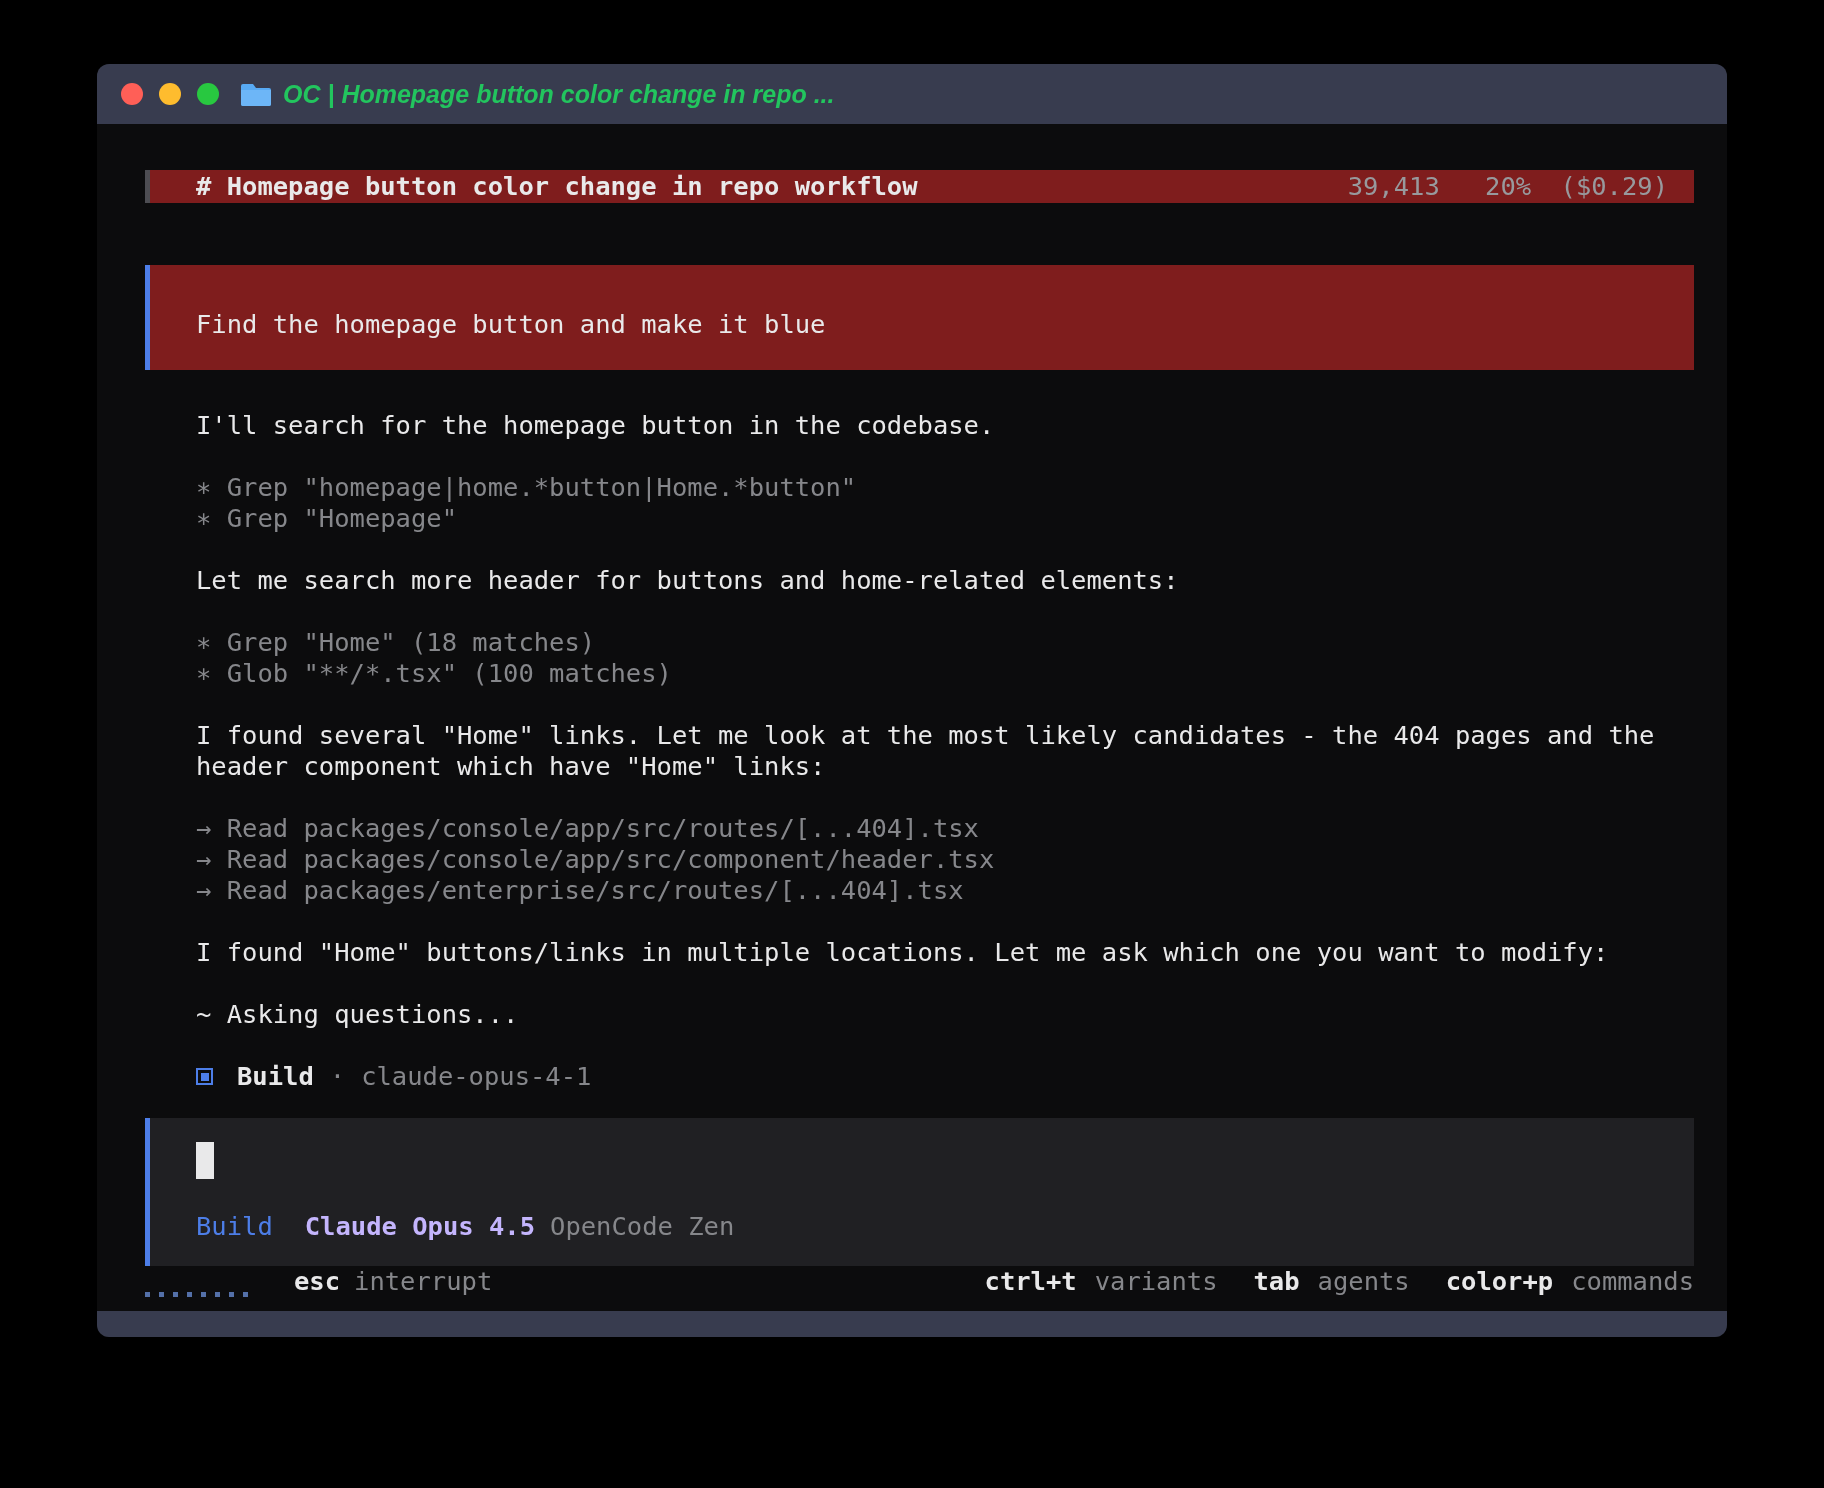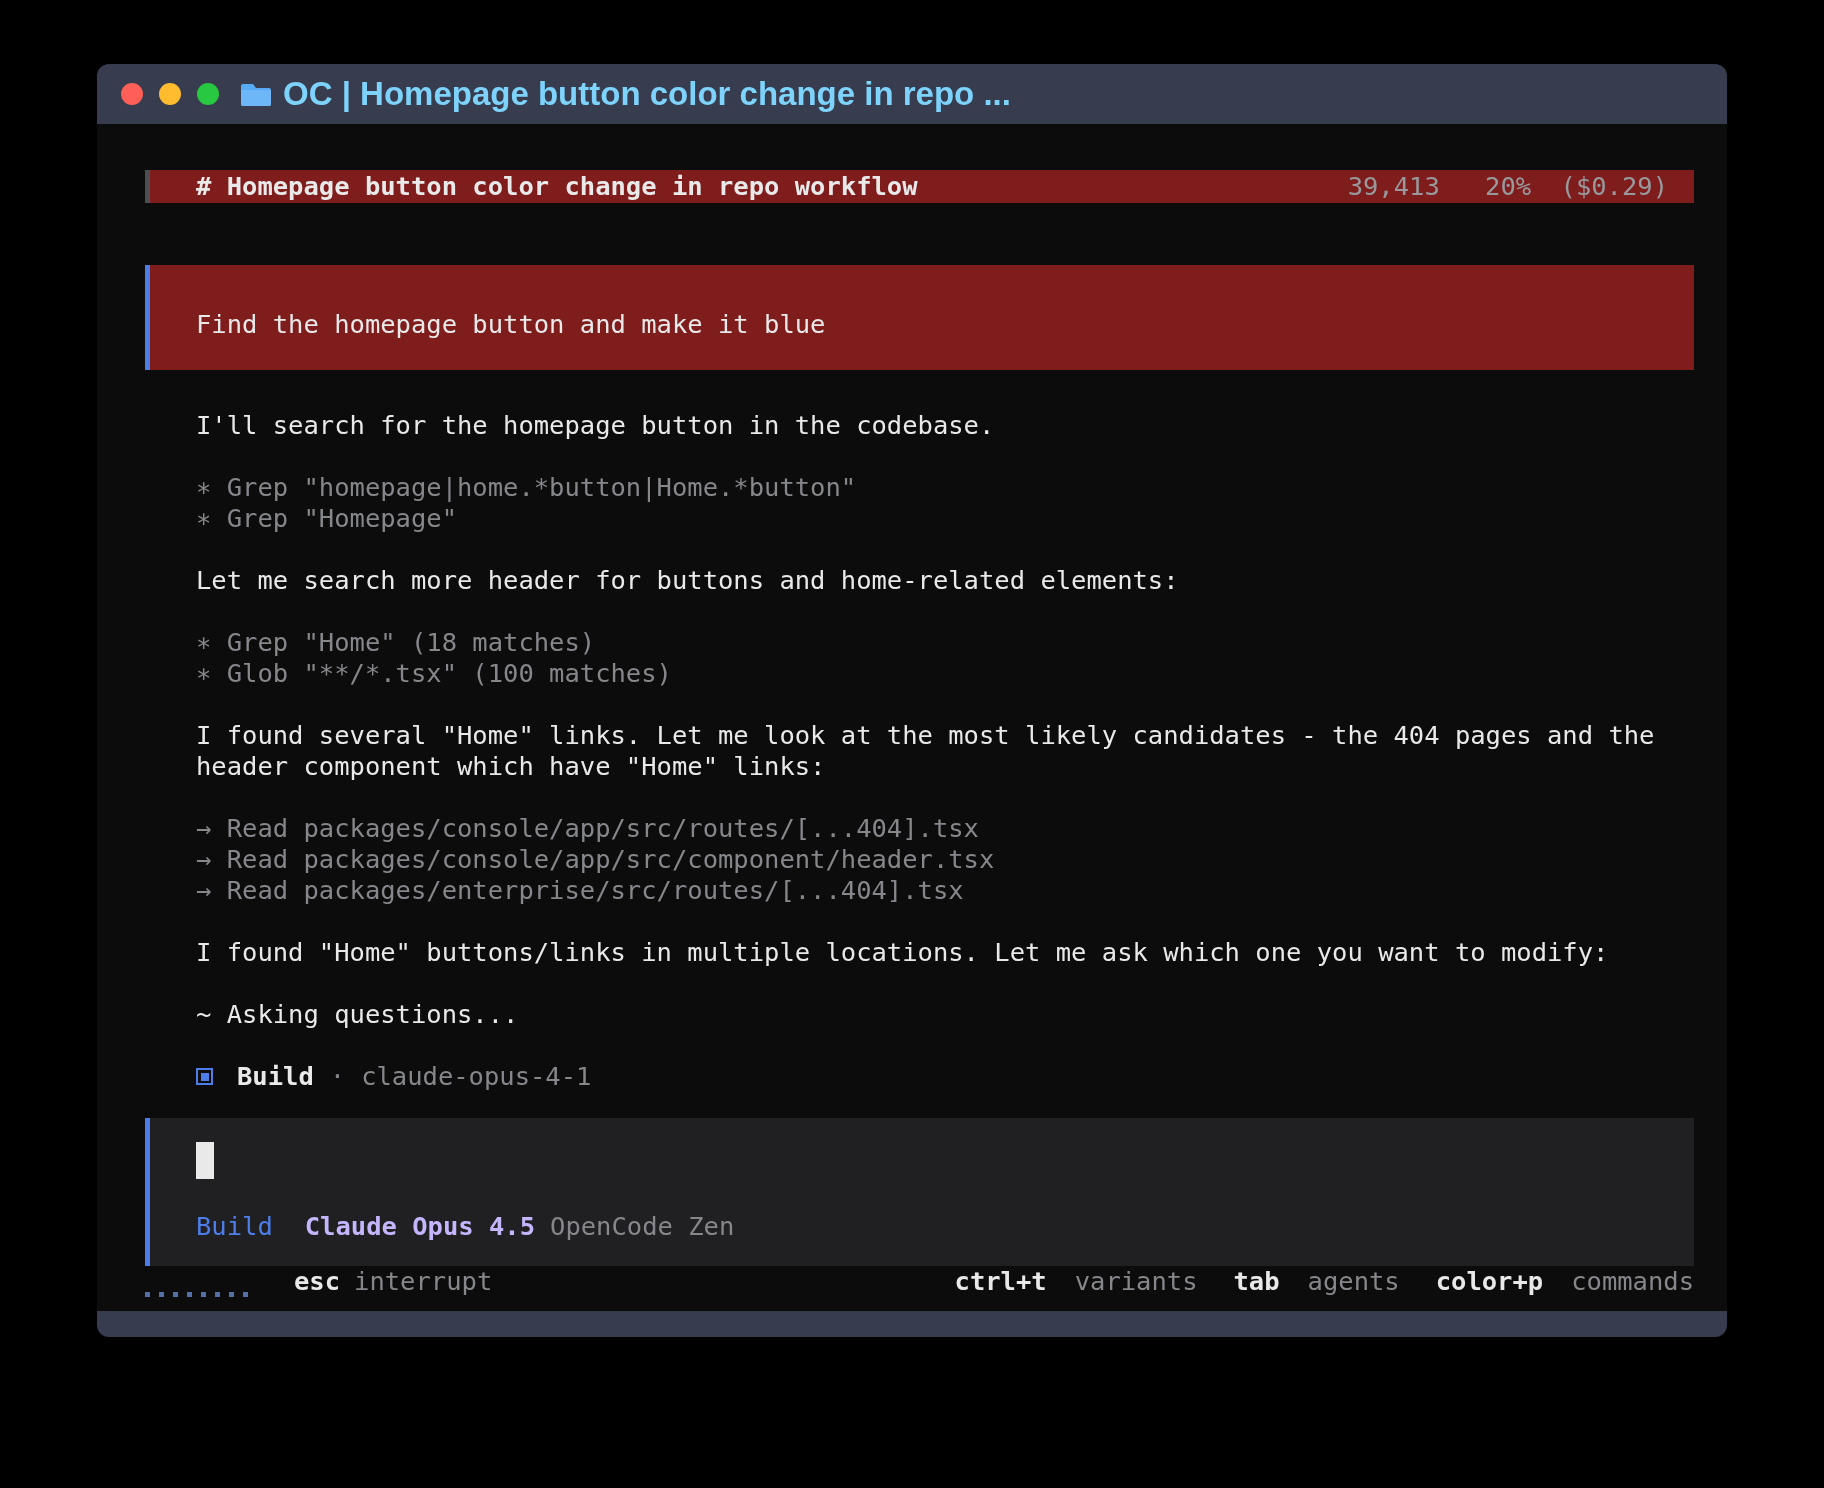--- a/index.html
+++ b/index.html
@@ -23,22 +23,23 @@
     padding:0 24px;
   }
   .lights { display:flex; gap:16px; margin-right:22px; }
   .light { width:22px; height:22px; border-radius:50%; }
   .light.red { background:#ff5f57; }
   .light.yellow { background:#febc2e; }
   .light.green { background:#28c840; }
   .folder { width:32px; height:26px; margin-right:10px; display:flex; align-items:center; }
   .titlebar .title {
     font-family:"Liberation Sans", sans-serif;
-    font-weight:bold; font-size:33px; color:#7dd3fc;
+    font-weight:bold; font-size:25px; color:#22c55e;
     white-space:nowrap;
+    font-style:italic;
   }
 
   
   .content {
     flex:1 1 auto;
     display:flex; flex-direction:column;
     padding:46px 33px 0 48px;
     overflow:hidden;
     font-size:25.5px; line-height:31px; color:#e9e9ea;
   }
@@ -90,21 +91,21 @@
     margin-top:auto; margin-bottom:14px;
     display:flex; align-items:center; justify-content:space-between;
     height:31px;
   }
   .sb-left { display:flex; align-items:flex-end; }
   .dots { display:flex; gap:9px; margin-right:46px; }
   .dot { width:5px; height:5px; background:#5470a8; }
   .key { font-weight:bold; color:#e9e9ea; }
   .sb-left .key { margin-right:14px; }
   .sb-right { display:flex; align-items:baseline; gap:14px; }
-  .sb-right .pair { display:flex; gap:28px; margin-left:22px; }
+  .sb-right .pair { display:flex; gap:18px; margin-left:22px; }
 
   .bottom-chrome { flex:0 0 26px; background:#383c4f; }
 </style>
 </head>
 <body>
 
 <div class="window">
 
   <div class="titlebar">
     <div class="lights">

